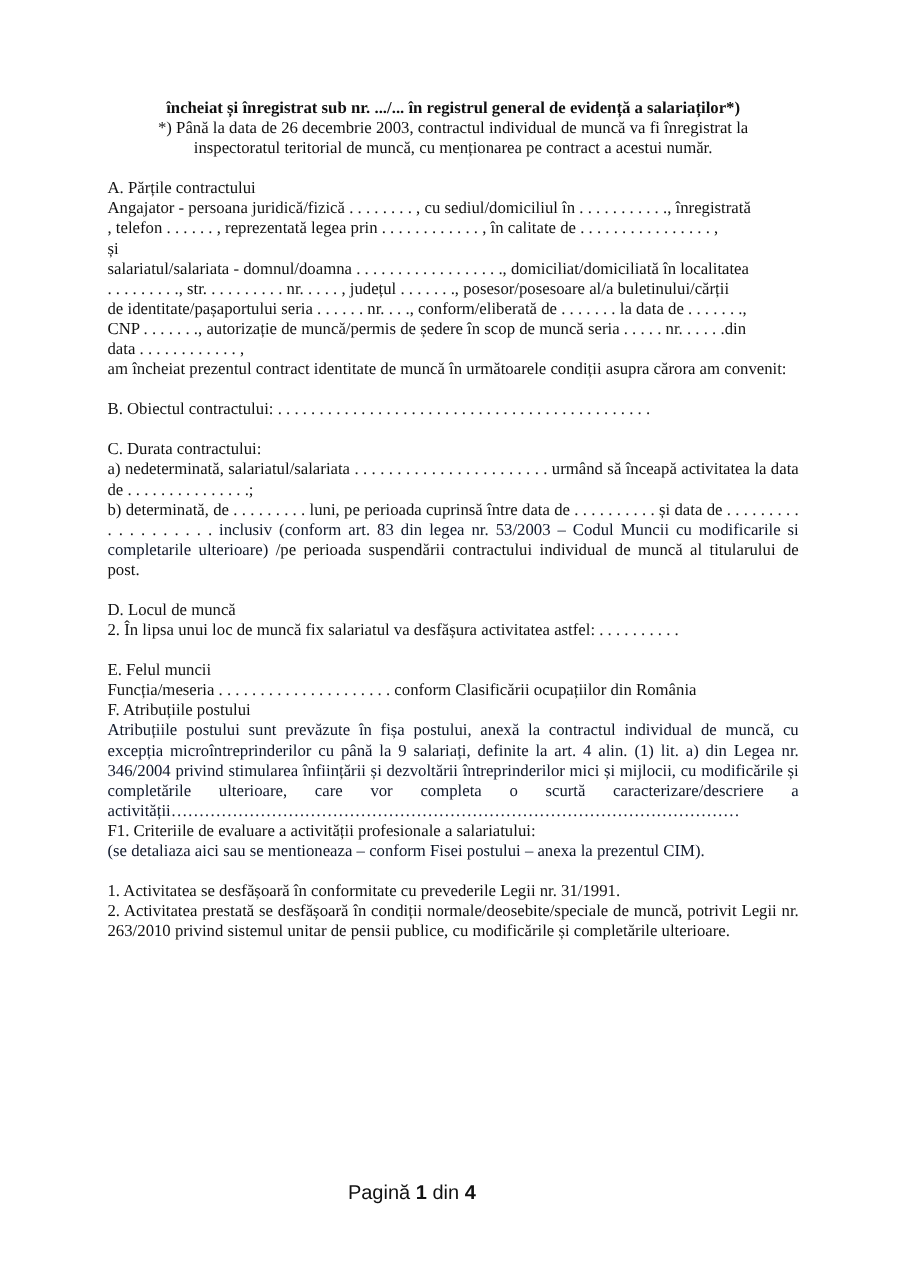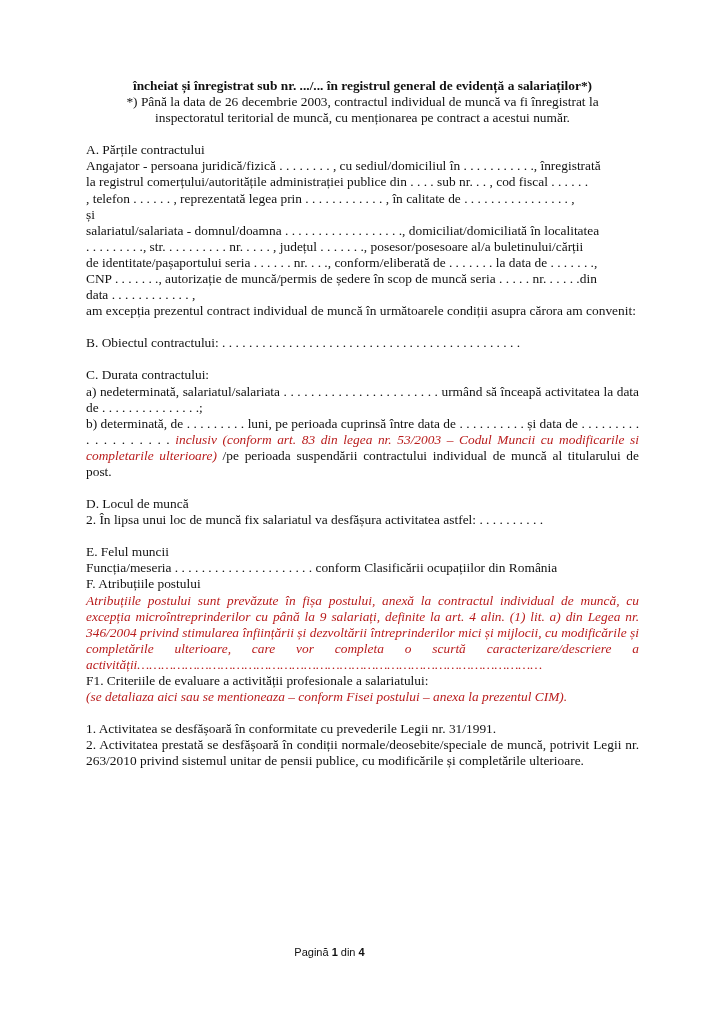--- a/index.html
+++ b/index.html
@@ -4,47 +4,46 @@
 <style>
   html, body { margin: 0; padding: 0; background: #ffffff; }
   body { width: 724px; height: 1023px; position: relative; overflow: hidden;
          font-family: "Liberation Serif", serif; color: #111; }
   .page { position: absolute; left: 86px; top: 78px; width: 553px; font-size: 13.4px; line-height: 16.1px; }
   .center { text-align: center; }
   .title { font-weight: bold; text-decoration: underline; font-size: 13.6px; }
   .subtitle { font-weight: bold; }
   .just { text-align: justify; }
   .sec { font-weight: normal; }
-  .red { color: #b91c1c; font-style: italic; }
+  .red { color: #0f172a; }
   .gap { height: 16px; }
   p { margin: 0; }
   .footer { position: absolute; top: 946px; left: 0; width: 659px; text-align: center;
-            font-family: "Liberation Sans", sans-serif; font-size: 11px; color: #111; }
+            font-family: "Liberation Sans", sans-serif; font-size: 16px; color: #111; }
   .footer b { font-weight: bold; }
 </style>
 </head>
 <body>
 
 <div class="page">
   <p class="center subtitle">încheiat și înregistrat sub nr. .../... în registrul general de evidență a salariaților*)</p>
   <p class="center">*) Până la data de 26 decembrie 2003, contractul individual de muncă va fi înregistrat la</p>
   <p class="center">inspectoratul teritorial de muncă, cu menționarea pe contract a acestui număr.</p>
   <div class="gap"></div>
 
   <p class="sec">A. Părțile contractului</p>
   <p class="just">Angajator - persoana juridică/fizică . . . . . . . . , cu sediul/domiciliul în . . . . . . . . . . ., înregistrată</p>
-  <p class="just">la registrul comerțului/autoritățile administrației publice din . . . . sub nr. . . , cod fiscal . . . . . .</p>
   <p>, telefon . . . . . . , reprezentată legea prin . . . . . . . . . . . . , în calitate de . . . . . . . . . . . . . . . . ,</p>
   <p>și</p>
   <p class="just">salariatul/salariata - domnul/doamna . . . . . . . . . . . . . . . . . ., domiciliat/domiciliată în localitatea</p>
   <p class="just">. . . . . . . . ., str. . . . . . . . . . nr. . . . . , județul . . . . . . ., posesor/posesoare al/a buletinului/cărții</p>
   <p class="just">de identitate/pașaportului seria . . . . . . nr. . . ., conform/eliberată de . . . . . . . la data de . . . . . . .,</p>
   <p class="just">CNP . . . . . . ., autorizație de muncă/permis de ședere în scop de muncă seria . . . . . nr. . . . . .din</p>
   <p>data . . . . . . . . . . . . ,</p>
-  <p class="just">am excepția prezentul contract individual de muncă în următoarele condiții asupra cărora am convenit:</p>
+  <p class="just">am încheiat prezentul contract identitate de muncă în următoarele condiții asupra cărora am convenit:</p>
   <div class="gap"></div>
 
   <p><span class="sec">B. Obiectul contractului</span><span>: . . . . . . . . . . . . . . . . . . . . . . . . . . . . . . . . . . . . . . . . . . . . .</span></p>
   <div class="gap"></div>
 
   <p><span class="sec">C. Durata contractului</span><span>:</span></p>
   <p class="just">a) nedeterminată, salariatul/salariata . . . . . . . . . . . . . . . . . . . . . . . urmând să înceapă activitatea la data de . . . . . . . . . . . . . . .;</p>
   <p class="just"><span>b) determinată, de . . . . . . . . . luni, pe perioada cuprinsă între data de . . . . . . . . . . și data de . . . . . . . . . . . . . . . . . . . </span><span class="red">inclusiv (conform art. 83 din legea nr. 53/2003 – Codul Muncii cu modificarile si completarile ulterioare)</span><span> /pe perioada suspendării contractului individual de muncă al titularului de post.</span></p>
   <div class="gap"></div>
 

